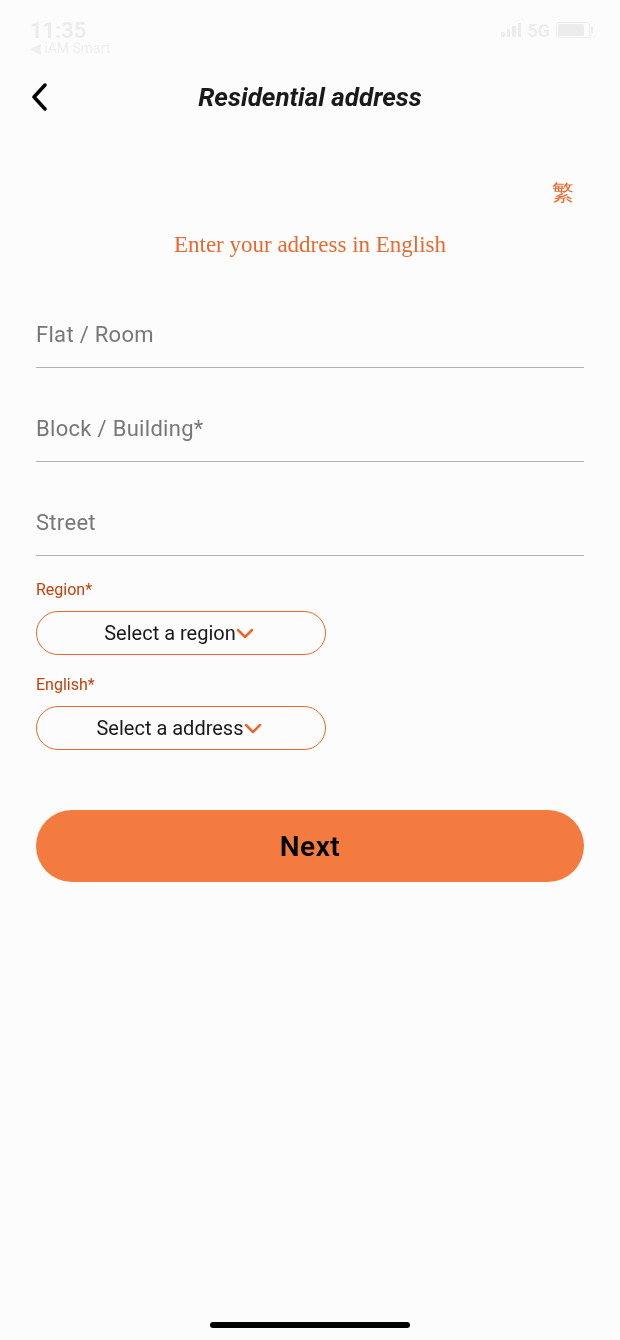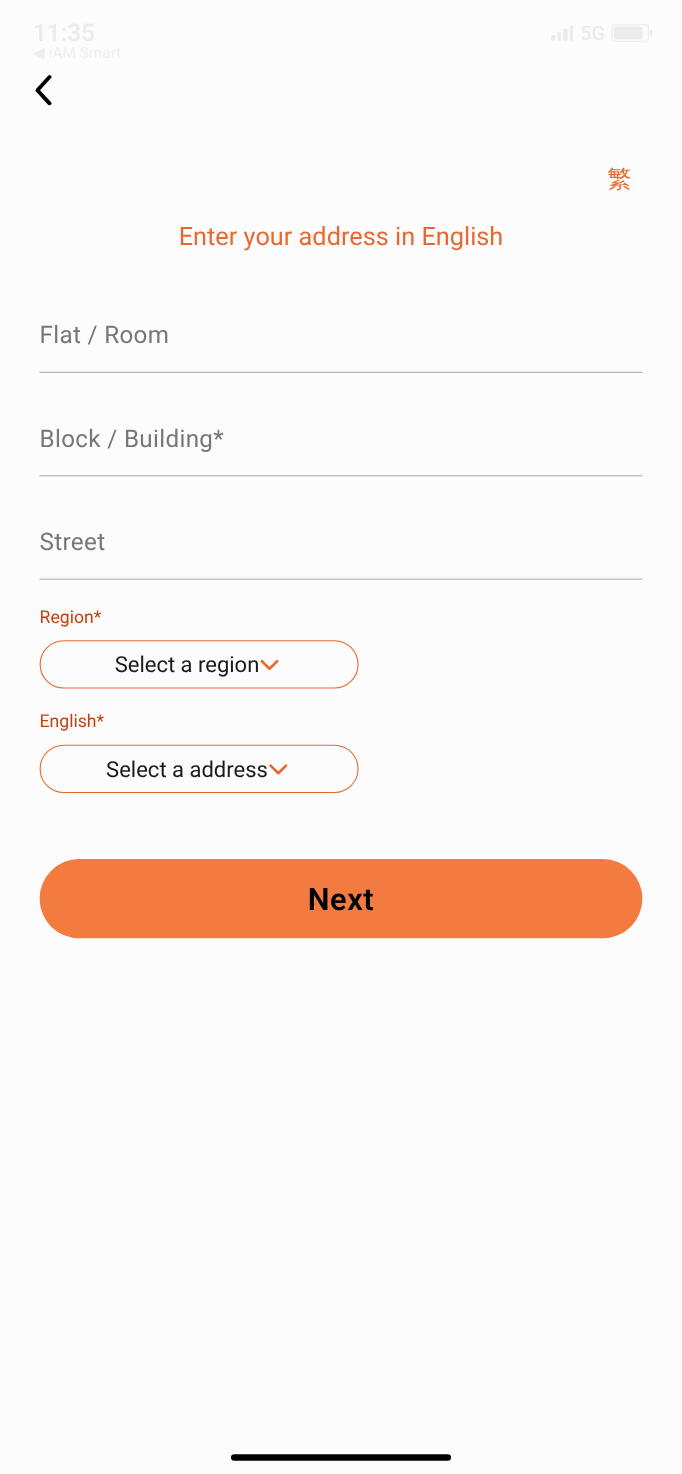--- a/index.html
+++ b/index.html
@@ -122,20 +122,21 @@
       font-size: 22px;
       font-weight: 400;
       cursor: pointer;
     }
     .subtitle {
       text-align: center;
       color: #e8692f;
       font-size: 23px;
       font-weight: 400;
       padding: 16px 0 40px 0;
+      font-family: Liberation Serif, serif;
     }
     .field {
       border-bottom: 1px solid #b0b0b0;
       padding: 24px 0 20px 0;
       margin-bottom: 24px;
     }
     .field input {
       width: 100%;
       border: none;
       background: transparent;
@@ -217,20 +218,21 @@
   </div>
 </div>
 <div class="status-app">◀ iAM Smart</div>
 
 <div class="header">
   <div class="back-btn">
     <svg viewBox="0 0 18 28" fill="none" stroke="#000" stroke-width="3.5" stroke-linecap="round" stroke-linejoin="round">
         <polyline points="14,2 3,14 14,26"></polyline>
       </svg>
   </div>
+  <div class="header-title">Residential address</div>
 </div>
 
 <div class="content">
 
   <div class="lang-toggle">
     <span>繁</span>
   </div>
 
   <div class="subtitle">Enter your address in English</div>
 

